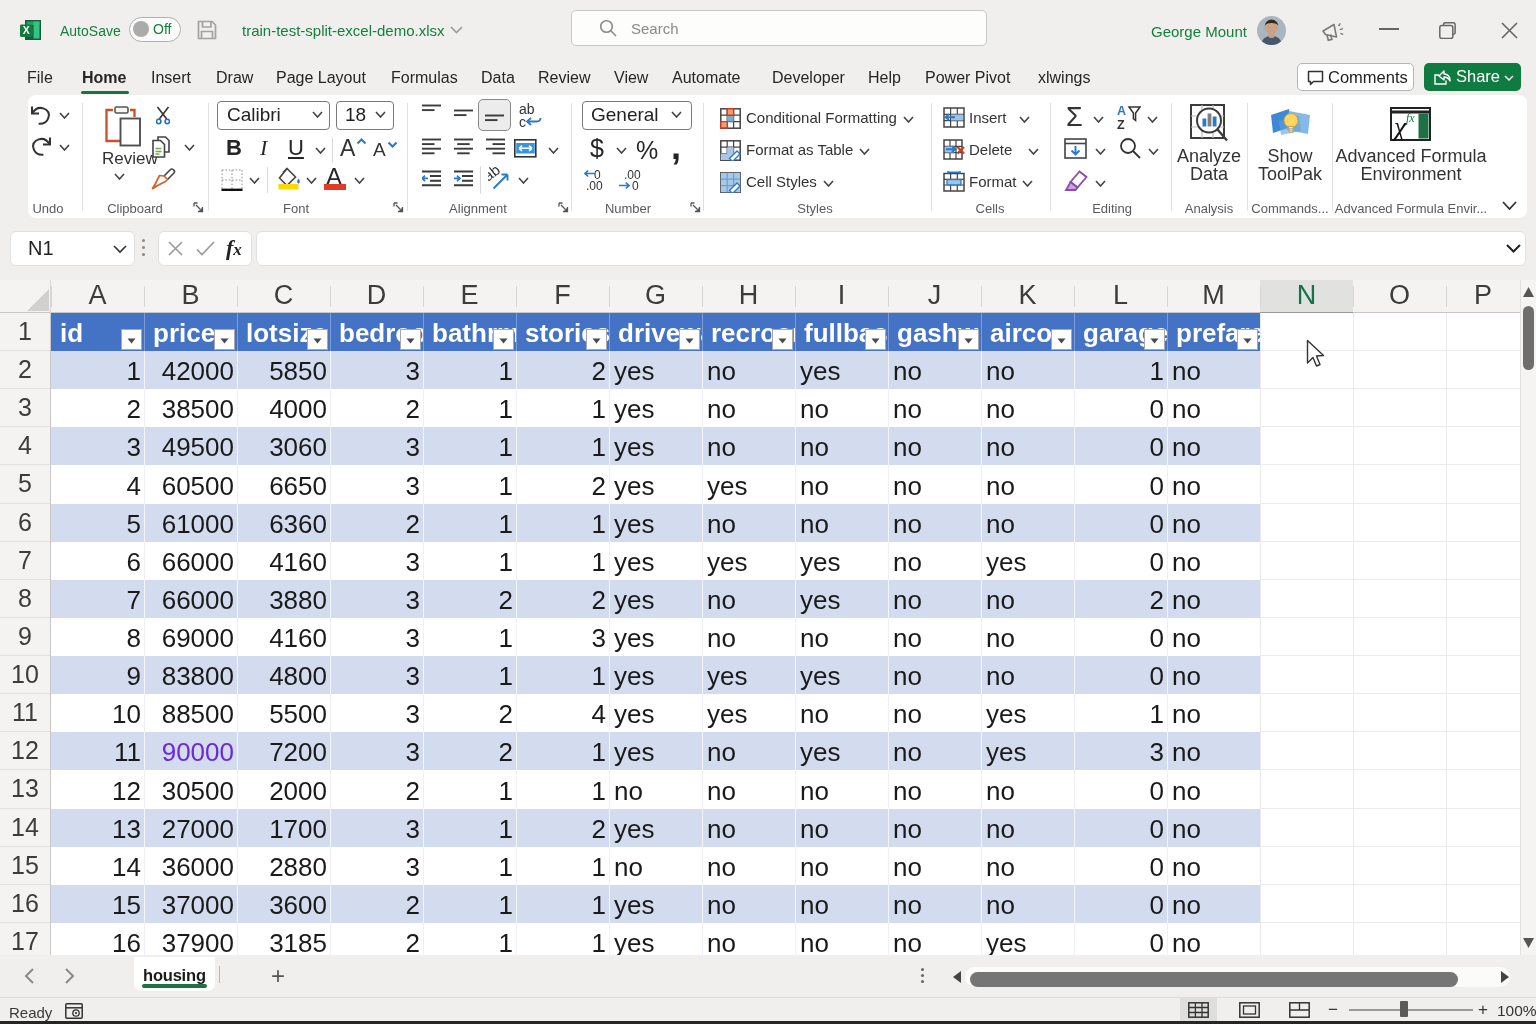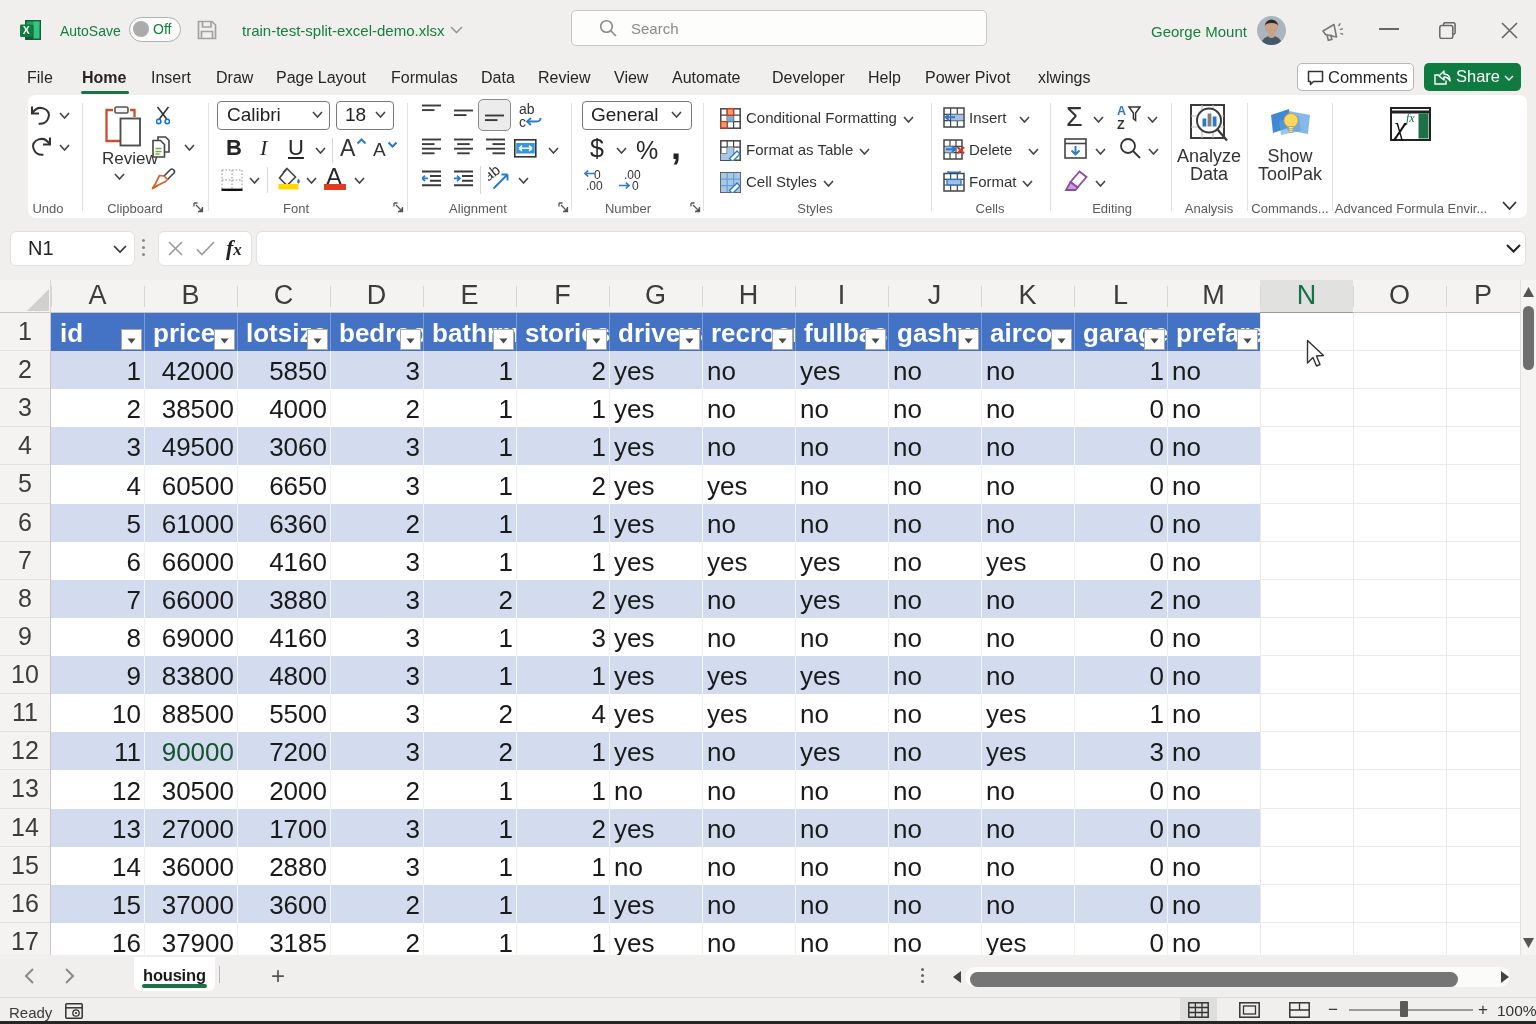--- a/index.html
+++ b/index.html
@@ -432,20 +432,21 @@
 <div class="abs" style="left:1202px;top:53px;width:120px;text-align:center;font-size:18px;color:#333;line-height:17.5px;">Show<br>ToolPak</div>
 <div class="rlabel" style="left:1192px;width:140px;">Commands...</div>
 <div class="rsep" style="left:1304px;"></div>
 <svg class="abs" style="left:1362px;top:12px" width="41" height="34" viewBox="0 0 41 34">
 <rect x="1" y="1" width="39" height="32" fill="#fff" stroke="#222" stroke-width="2"></rect>
 <path d="M1 5 h39" stroke="#222" stroke-width="3"></path>
 <rect x="28.5" y="6.5" width="10" height="25" fill="#1e7145"></rect>
 <text x="4" y="29" font-size="28" font-style="italic" fill="#111" font-family="Liberation Serif">χ</text>
 <text x="16" y="15" font-size="12" font-style="italic" fill="#1e7145" font-family="Liberation Serif">fx</text>
 </svg>
+<div class="abs" style="left:1283px;top:53px;width:200px;text-align:center;font-size:18px;color:#333;line-height:17.5px;">Advanced Formula<br>Environment</div>
 <div class="rlabel" style="left:1268px;width:230px;">Advanced Formula Envir...</div>
 <svg class="abs" style="left:1474px;top:106px" width="15" height="9" viewBox="0 0 15 9">
       <path d="M1 1 L7.5 8 L14 1" stroke="#333" stroke-width="1.8" fill="none"></path>
     </svg>
 </div>
 <div class="fbox" style="left:10px;top:231px;width:125px;height:35px;"></div>
 <div class="abs" style="left:28px;top:237px;font-size:20px;color:#222;">N1</div>
 <svg class="abs" style="left:113px;top:245px" width="14" height="9" viewBox="0 0 14 9">
     <path d="M1 1 l6 6 l6 -6" stroke="#333" stroke-width="1.6" fill="none"></path>
   </svg>
@@ -877,21 +878,21 @@
 <div class="abs" style="left:423px;top:452px;width:1px;height:38px;background:rgba(255,255,255,0.7);"></div>
 <div class="abs" style="left:516px;top:452px;width:1px;height:38px;background:rgba(255,255,255,0.7);"></div>
 <div class="abs" style="left:609px;top:452px;width:1px;height:38px;background:rgba(255,255,255,0.7);"></div>
 <div class="abs" style="left:702px;top:452px;width:1px;height:38px;background:rgba(255,255,255,0.7);"></div>
 <div class="abs" style="left:795px;top:452px;width:1px;height:38px;background:rgba(255,255,255,0.7);"></div>
 <div class="abs" style="left:888px;top:452px;width:1px;height:38px;background:rgba(255,255,255,0.7);"></div>
 <div class="abs" style="left:981px;top:452px;width:1px;height:38px;background:rgba(255,255,255,0.7);"></div>
 <div class="abs" style="left:1074px;top:452px;width:1px;height:38px;background:rgba(255,255,255,0.7);"></div>
 <div class="abs" style="left:1167px;top:452px;width:1px;height:38px;background:rgba(255,255,255,0.7);"></div>
 <div class="abs" style="left:51px;top:452px;width:90px;height:38px;font-size:26px;color:#1a1a1a;text-align:right;line-height:41px;">11</div>
-<div class="abs" style="left:144px;top:452px;width:90px;height:38px;font-size:26px;color:#14532d;text-align:right;line-height:41px;">90000</div>
+<div class="abs" style="left:144px;top:452px;width:90px;height:38px;font-size:26px;color:#6d28d9;text-align:right;line-height:41px;">90000</div>
 <div class="abs" style="left:237px;top:452px;width:90px;height:38px;font-size:26px;color:#1a1a1a;text-align:right;line-height:41px;">7200</div>
 <div class="abs" style="left:330px;top:452px;width:90px;height:38px;font-size:26px;color:#1a1a1a;text-align:right;line-height:41px;">3</div>
 <div class="abs" style="left:423px;top:452px;width:90px;height:38px;font-size:26px;color:#1a1a1a;text-align:right;line-height:41px;">2</div>
 <div class="abs" style="left:516px;top:452px;width:90px;height:38px;font-size:26px;color:#1a1a1a;text-align:right;line-height:41px;">1</div>
 <div class="abs" style="left:614px;top:452px;width:88px;height:38px;font-size:26px;color:#1a1a1a;text-align:left;line-height:41px;">yes</div>
 <div class="abs" style="left:707px;top:452px;width:88px;height:38px;font-size:26px;color:#1a1a1a;text-align:left;line-height:41px;">no</div>
 <div class="abs" style="left:800px;top:452px;width:88px;height:38px;font-size:26px;color:#1a1a1a;text-align:left;line-height:41px;">yes</div>
 <div class="abs" style="left:893px;top:452px;width:88px;height:38px;font-size:26px;color:#1a1a1a;text-align:left;line-height:41px;">no</div>
 <div class="abs" style="left:986px;top:452px;width:88px;height:38px;font-size:26px;color:#1a1a1a;text-align:left;line-height:41px;">yes</div>
 <div class="abs" style="left:1074px;top:452px;width:90px;height:38px;font-size:26px;color:#1a1a1a;text-align:right;line-height:41px;">3</div>

